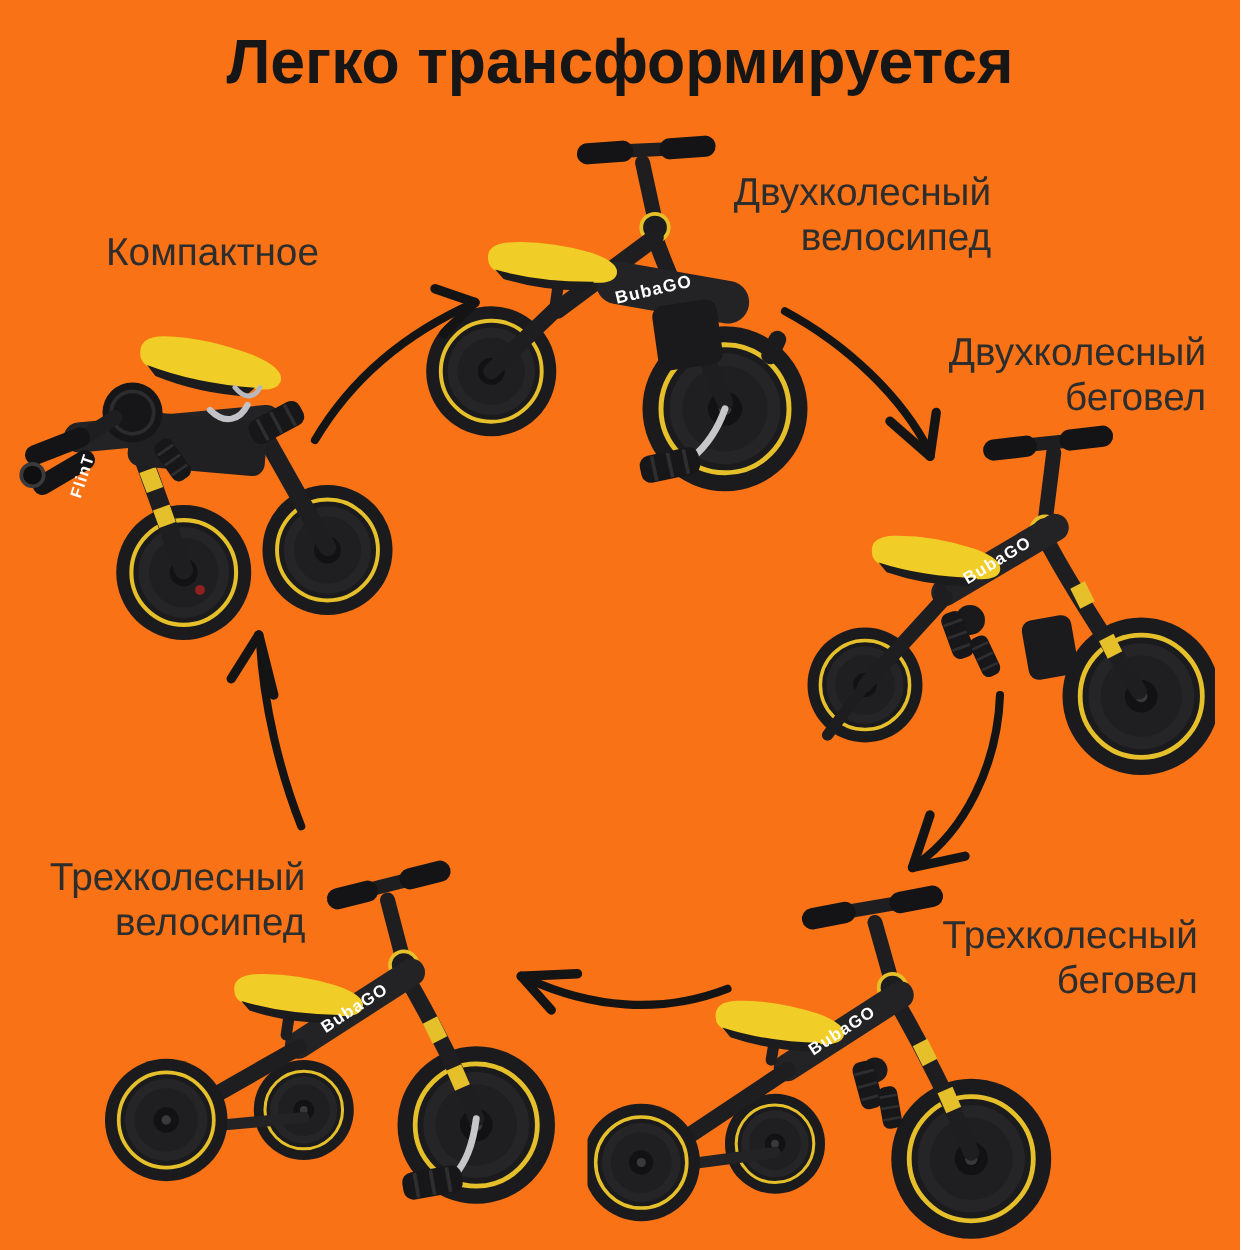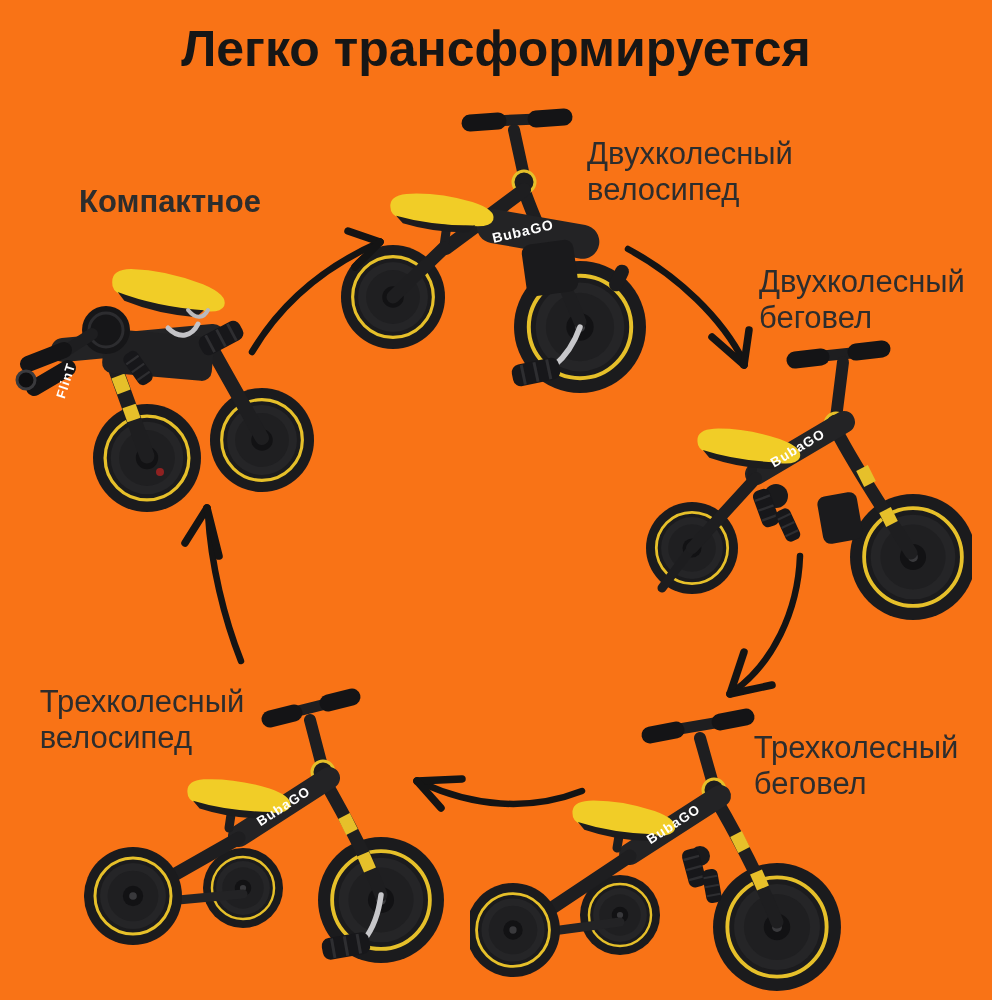--- a/index.html
+++ b/index.html
@@ -1,20 +1,20 @@
 <!DOCTYPE html>
 <html><head>
 <meta charset="utf-8">
 <style>
   html,body{margin:0;padding:0;background:#ffffff;}
   .canvas{position:relative;width:992px;height:1000px;background:#f97316;overflow:hidden;
           font-family:"Liberation Sans",sans-serif;}
   .title{position:absolute;top:20px;left:0;right:0;text-align:center;
          font-size:50px;font-weight:800;color:#161616;letter-spacing:0;}
-  .stage-label{position:absolute;transform:translateX(-50%);text-align:left;
+  .stage-label{position:absolute;transform:translateX(-50%);text-align:right;
          color:#2d2d2d;font-size:31px;line-height:36px;font-weight:400;white-space:nowrap;}
   .stage-label span{display:block;}
   .bike{position:absolute;}
   .arrow-layer{position:absolute;left:0;top:0;pointer-events:none;}
   svg text.brand{font-family:"Liberation Sans",sans-serif;font-weight:700;fill:#ffffff;}
 </style>
 </head>
 <body>
 
 <div class="canvas">
@@ -37,21 +37,21 @@
         <rect x="-24" y="-11" width="48" height="22" rx="8" fill="#17171a"></rect>
         <line x1="-13" y1="-10" x2="-13" y2="10" stroke="#2e2e31" stroke-width="3"></line>
         <line x1="0" y1="-10" x2="0" y2="10" stroke="#2e2e31" stroke-width="3"></line>
         <line x1="13" y1="-10" x2="13" y2="10" stroke="#2e2e31" stroke-width="3"></line>
       </g>
     </defs>
   </svg>
 
   <div class="title">Легко трансформируется</div>
 
-  <div class="stage-label" style="left:170px;top:184px;font-weight:bold;">
+  <div class="stage-label" style="left:170px;top:184px;">
     <span>Компактное</span>
   </div>
   <div class="stage-label" style="left:690px;top:136px;">
     <span>Двухколесный</span>
     <span>велосипед</span>
   </div>
   <div class="stage-label" style="left:862px;top:264px;">
     <span>Двухколесный</span>
     <span>беговел</span>
   </div>

